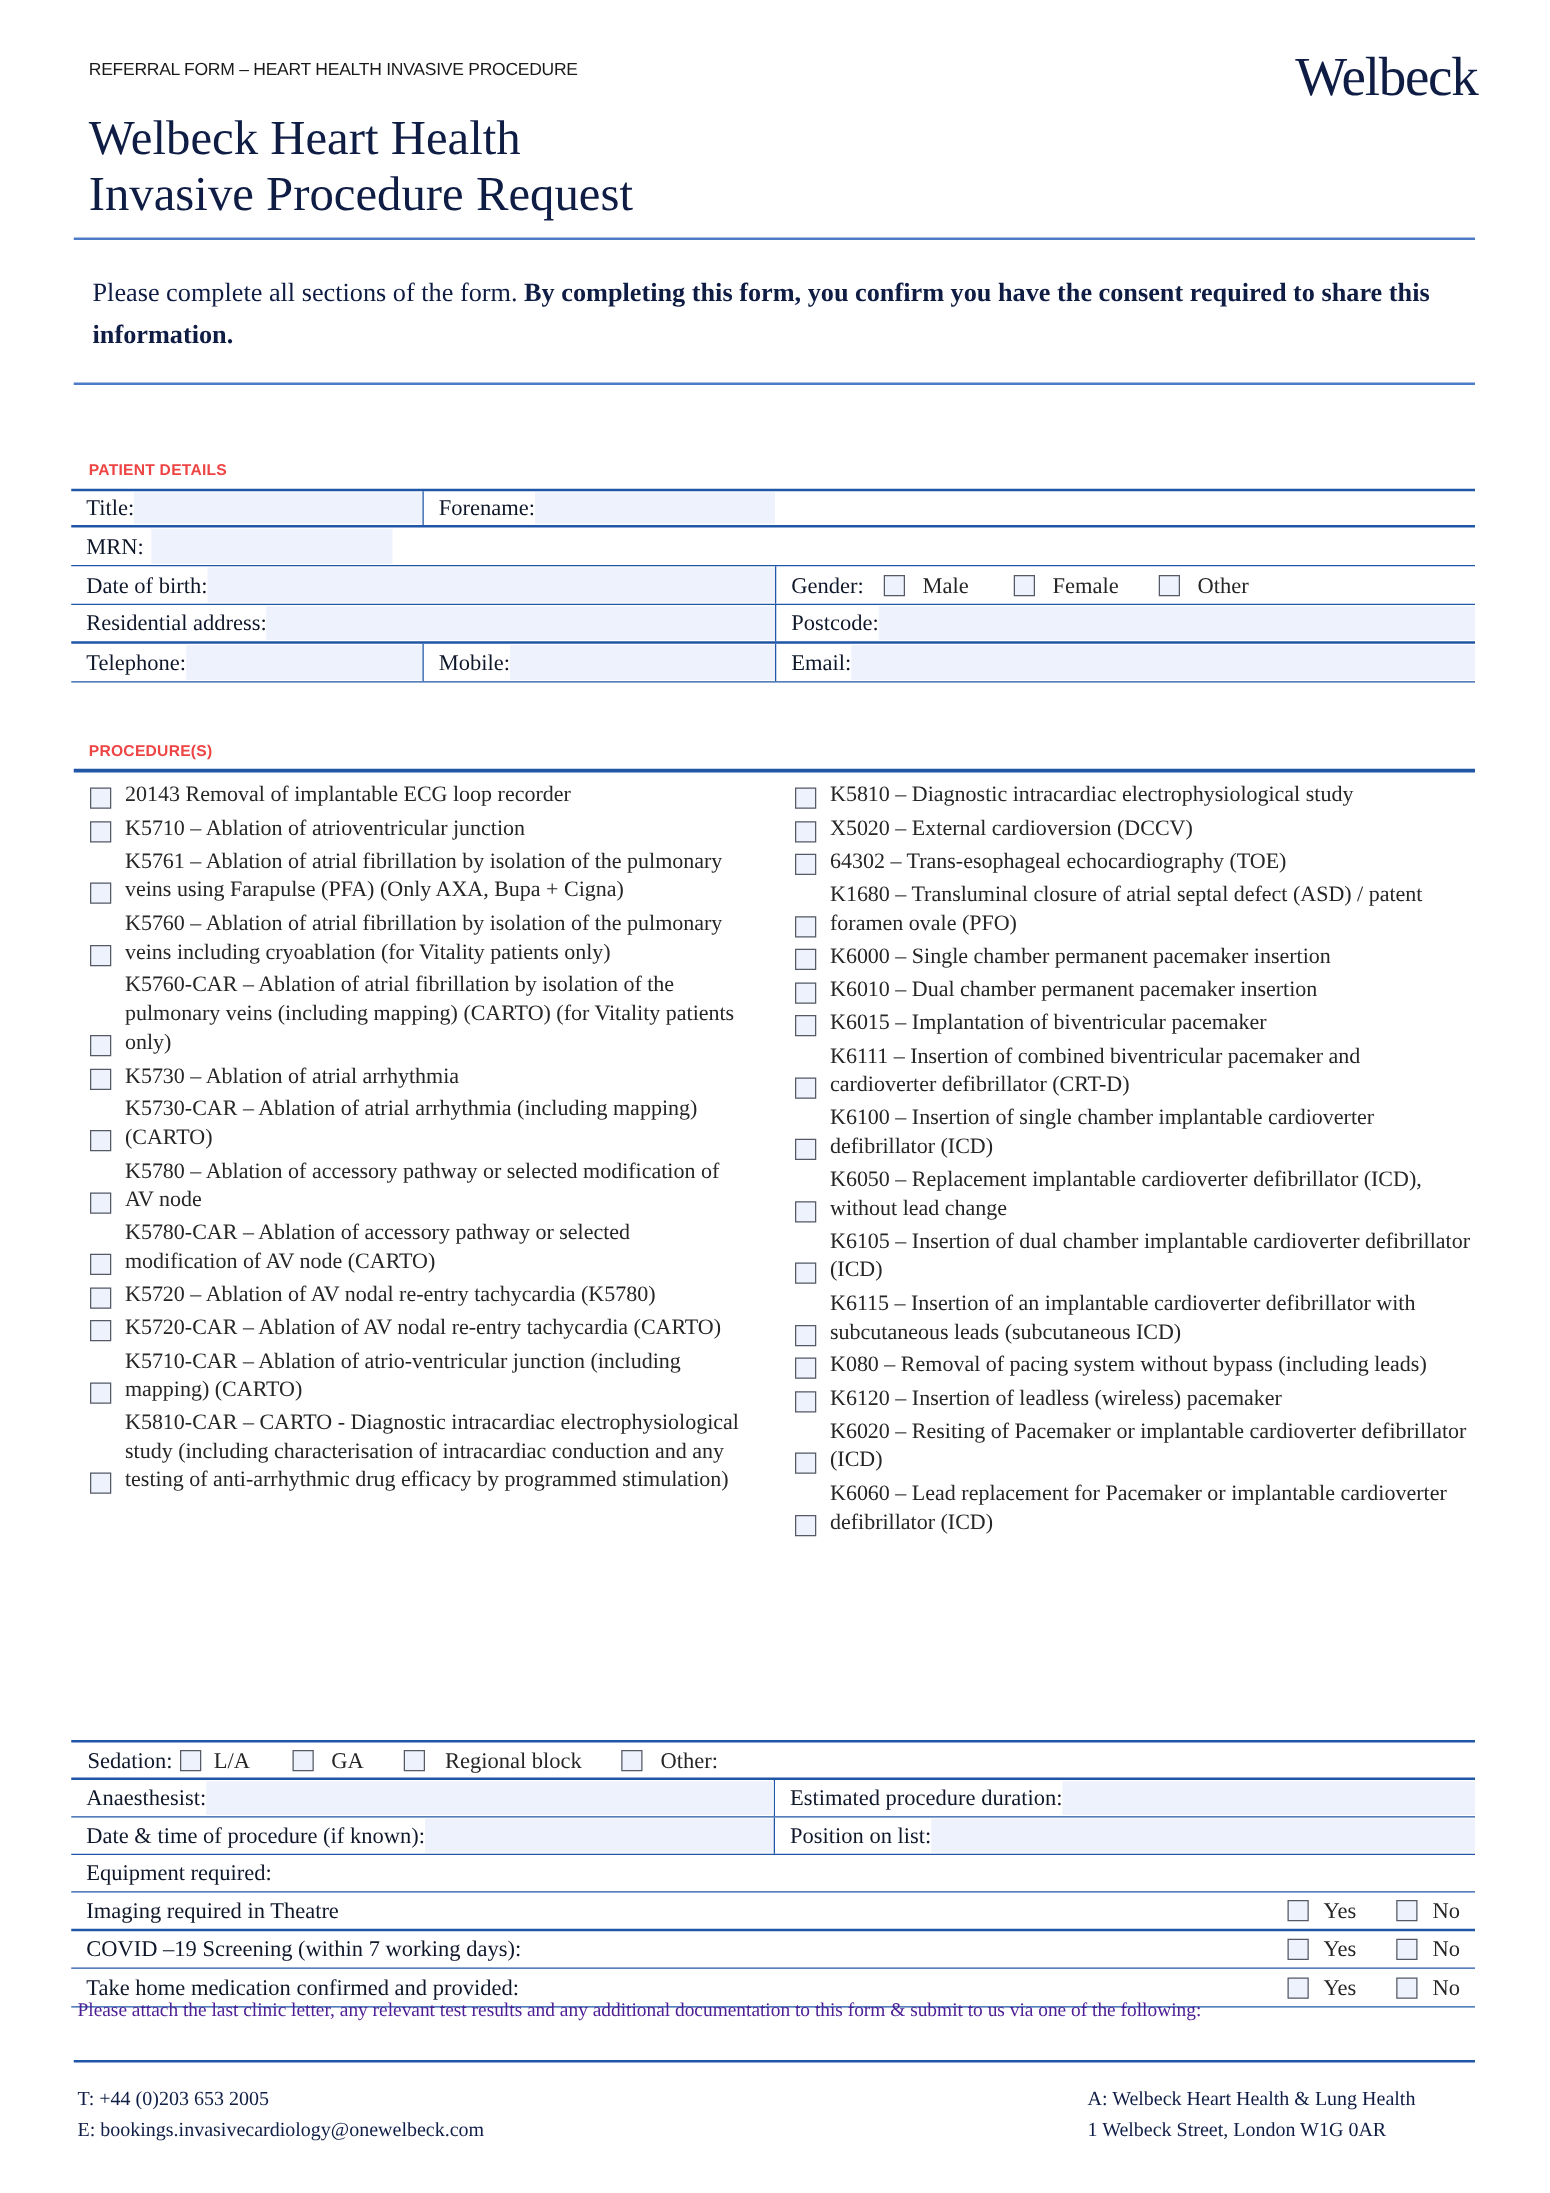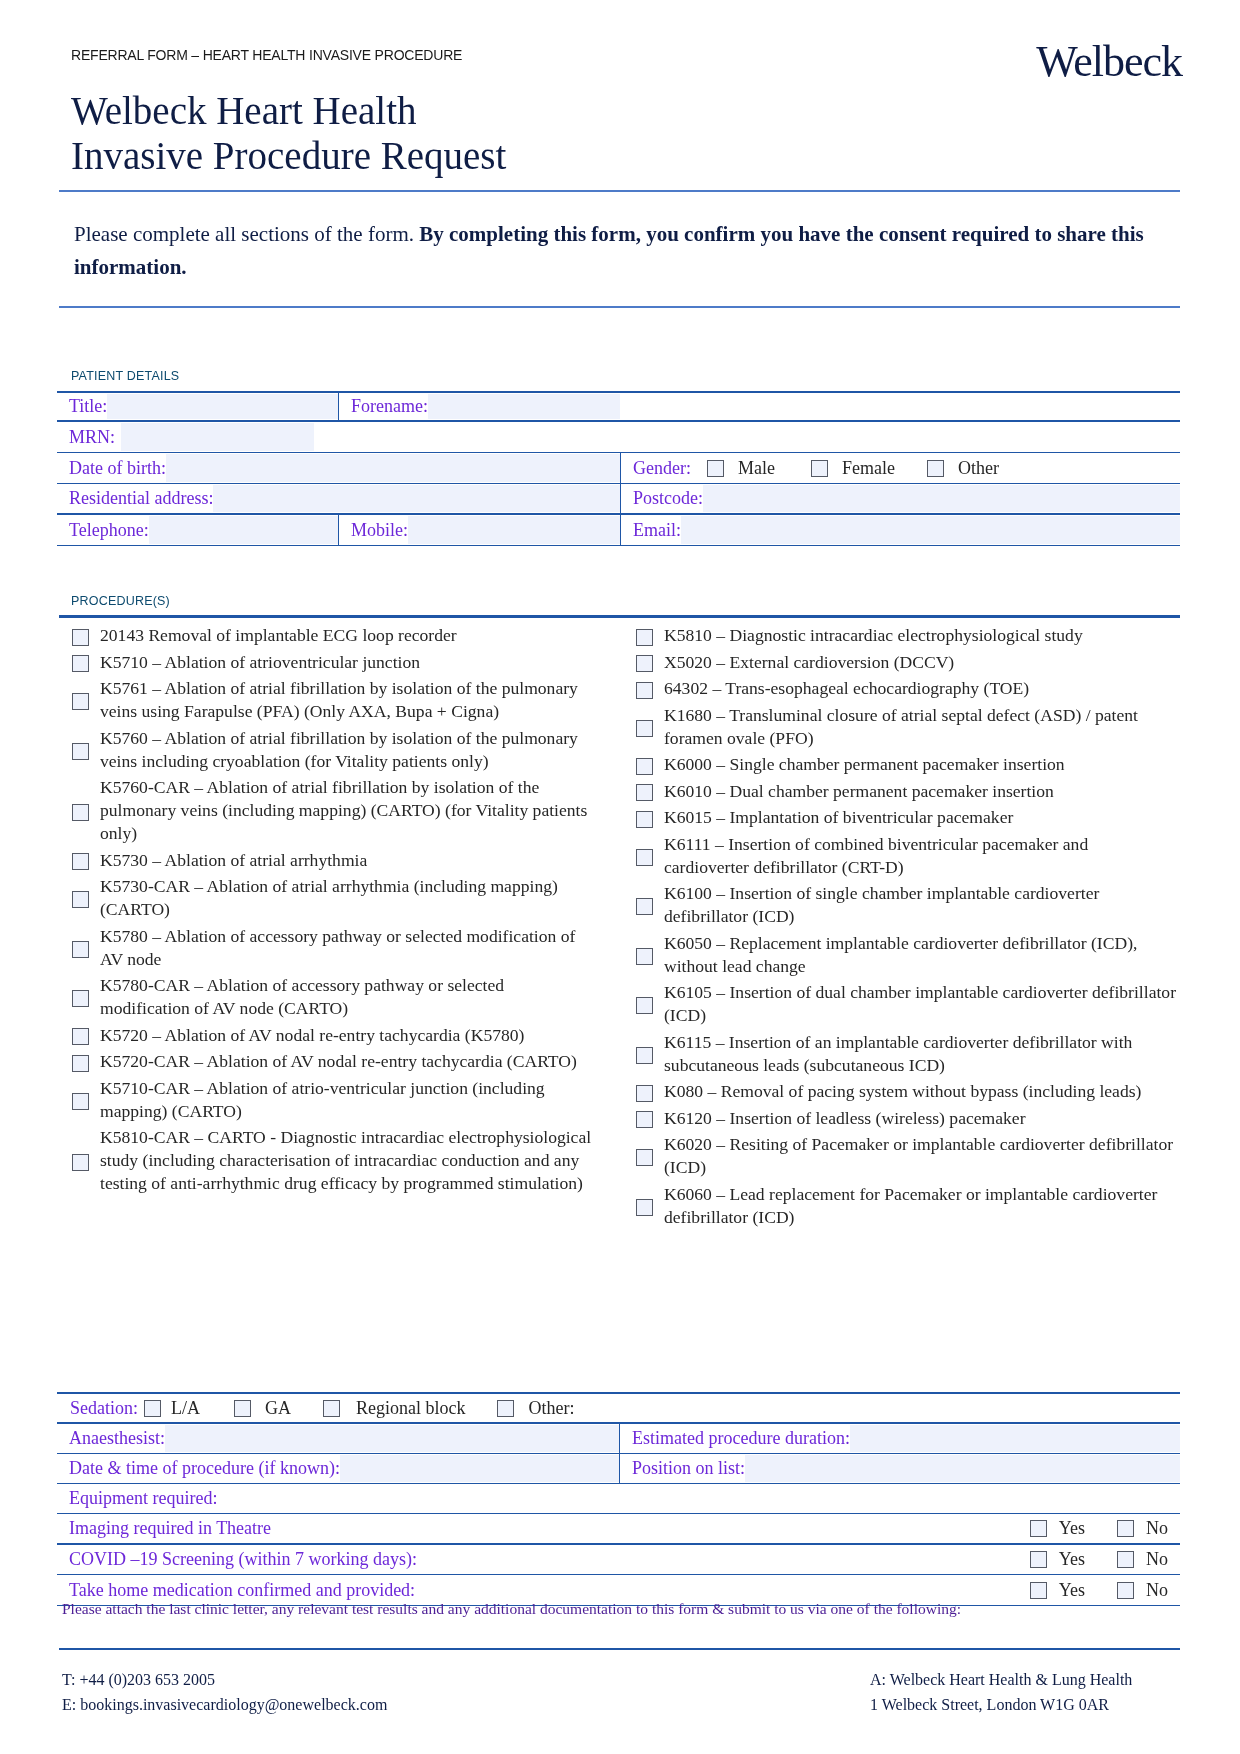--- a/index.html
+++ b/index.html
@@ -10,36 +10,36 @@
   .top-label { left: 71px; top: 47px; font-family: "Liberation Sans", "DejaVu Sans", sans-serif;
                font-size: 14px; letter-spacing: -0.2px; color: #1a1a1a; }
   .logo { right: 58px; top: 36px; font-family: "Liberation Serif", "DejaVu Serif", serif;
           font-size: 44px; color: #0f1d45; letter-spacing: -1px; }
   .title { left: 71px; top: 88px; font-size: 39px; line-height: 45px; color: #0f1d45; font-weight: normal; margin: 0; }
   .hr { left: 59px; width: 1121px; height: 1.5px; background: #4e7bc8; }
   .intro { left: 74px; top: 218px; width: 1080px; font-size: 21px; line-height: 33px; color: #0f1d45; }
   .intro b { font-weight: bold; }
 
   .section-head { left: 71px; font-family: "Liberation Sans", "DejaVu Sans", sans-serif;
-                  font-size: 12.5px; font-weight: normal; color: #0c4a6e; letter-spacing: 0.2px; }
+                  font-size: 12.5px; font-weight: bold; color: #ef4444; letter-spacing: 0.2px; }
   .frow { position: absolute; left: 0; width: 1123px; border-bottom: 1.5px solid #1f56a6; box-sizing: border-box; }
   .frow.thick { border-bottom: 2.5px solid #1f56a6; }
   .cell { position: absolute; top: 0; bottom: 0; display: flex; align-items: center; box-sizing: border-box; padding-left: 12px; }
   .cell.vline { border-left: 1.5px solid #1f56a6; }
-  .lbl { font-size: 18px; color: #6d28d9; white-space: nowrap; }
+  .lbl { font-size: 18px; color: #0f172a; white-space: nowrap; }
   .fill { flex: 1; align-self: stretch; background: #eef2fc; margin: 1px 0; }
   .fill.fixed { flex: none; }
 
   .cb { display: inline-block; width: 17px; height: 17px; border: 1.5px solid #555a66; background: #eef2fc;
         box-sizing: border-box; vertical-align: middle; flex: none; }
   .opt { display: inline-flex; align-items: center; font-size: 18px; color: #262626; }
   .opt .cb { margin-right: 14px; }
 
   .proc-col { position: absolute; }
-  .proc-item { display: flex; align-items: center; font-size: 17.6px; line-height: 23px; color: #262626; margin-bottom: 3.5px; }
+  .proc-item { display: flex; align-items: flex-end; font-size: 17.6px; line-height: 23px; color: #262626; margin-bottom: 3.5px; }
   .proc-item .cb { margin-top: 3px; margin-right: 11px; }
   .proc-item span.t { flex: 1; }
 
   .attach { left: 62px; top: 1600px; font-size: 15.5px; color: #4c1d95; }
   .footer-text { font-size: 16px; line-height: 25px; color: #0f1d45; }
 </style>
 </head>
 <body>
 
 <div class="abs top-label">REFERRAL FORM – HEART HEALTH INVASIVE PROCEDURE</div>

